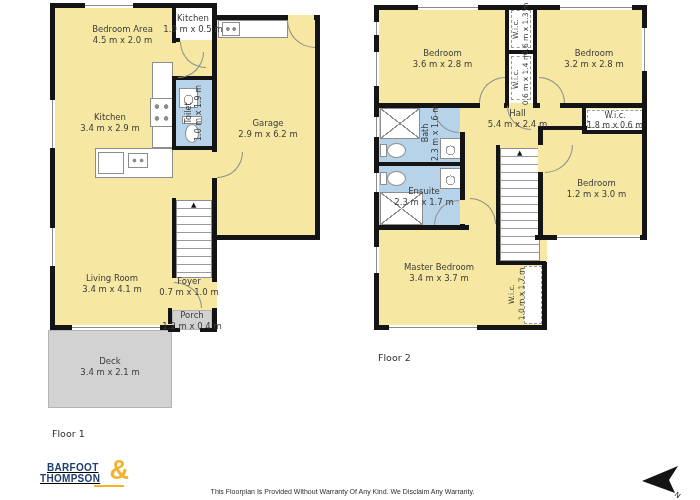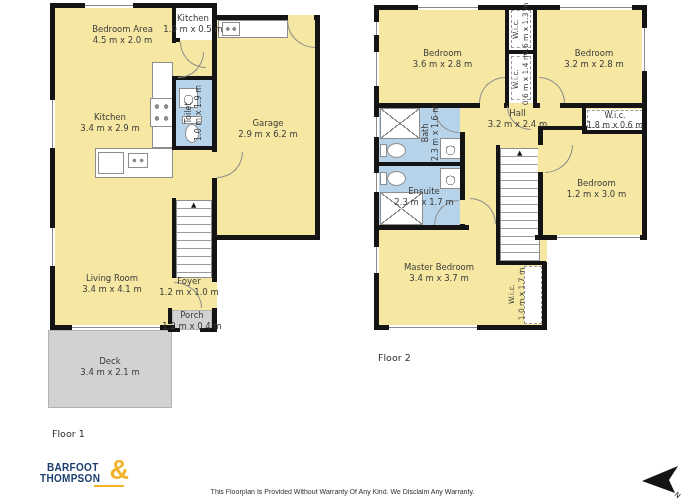--- a/index.html
+++ b/index.html
@@ -44,21 +44,21 @@
   .bowl{position:absolute;background:#fff;border:1px solid #8d8d8d;border-radius:50%;box-sizing:border-box;}
   
   .rlabel{position:absolute;text-align:center;color:#3b3b3b;font-size:8.5px;line-height:1.25;}
   .rlabel .nm{white-space:nowrap;}
   .rlabel .dm{white-space:nowrap;}
   .vlabel{position:absolute;display:flex;flex-direction:column;align-items:center;justify-content:center;
           transform:rotate(-90deg);color:#3b3b3b;font-size:8px;line-height:1.3;text-align:center;}
   .vlabel .nm,.vlabel .dm{white-space:nowrap;}
   .floortag{position:absolute;color:#2e2e2e;font-size:9.5px;}
   
-  .logo{position:absolute;left:40px;top:463px;width:84px;height:32px;}
+  .logo{position:absolute;left:40px;top:463px;width:84px;height:32px;text-decoration:underline;}
   .logo .l1{font-family:"Liberation Sans",sans-serif;font-weight:700;color:#1c3e70;font-size:10px;letter-spacing:.3px;line-height:1;padding-left:7px;}
   .logo .l2{font-family:"Liberation Sans",sans-serif;font-weight:700;color:#1c3e70;font-size:10px;letter-spacing:.3px;line-height:1;margin-top:1px;}
   .logo .amp{position:absolute;right:-5px;top:-6px;color:#f3b229;font-size:27px;font-weight:700;font-family:"Liberation Sans",sans-serif;line-height:1;}
   .logo .gold{position:absolute;right:0;top:22px;width:30px;height:2px;background:#f3b229;}
   .title{position:absolute;left:150px;top:463px;width:385px;text-align:center;
          font-family:"Liberation Sans",sans-serif;font-weight:700;font-size:17.5px;color:#22262d;letter-spacing:.2px;}
   .disclaimer{position:absolute;left:150px;top:488px;width:385px;text-align:center;
          font-family:"Liberation Sans",sans-serif;font-size:7px;color:#2e2e2e;}
   .north{position:absolute;left:638px;top:463px;width:48px;height:36px;}
 </style>
@@ -143,21 +143,21 @@
     <div class="rlabel" style="left:218px;top:118px;width:100px;">
       <div class="nm">Garage</div>
       <div class="dm">2.9 m x 6.2 m</div>
     </div>
     <div class="rlabel" style="left:62px;top:242px;width:100px;margin-top:31px;">
       <div class="nm">Living Room</div>
       <div class="dm">3.4 m x 4.1 m</div>
     </div>
     <div class="rlabel" style="left:158px;top:276px;width:62px;">
       <div class="nm">Foyer</div>
-      <div class="dm">1.2 m x 1.0 m</div>
+      <div class="dm">0.7 m x 1.0 m</div>
     </div>
     <div class="rlabel" style="left:160px;top:310px;width:64px;">
       <div class="nm">Porch</div>
       <div class="dm">1.2 m x 0.4 m</div>
     </div>
     <div class="rlabel" style="left:60px;top:356px;width:100px;">
       <div class="nm">Deck</div>
       <div class="dm">3.4 m x 2.1 m</div>
     </div>
     <div class="floortag" style="left:52px;top:428px;">Floor 1</div>
@@ -252,21 +252,21 @@
     <div class="rlabel" style="left:540px;top:48px;width:108px;">
       <div class="nm">Bedroom</div>
       <div class="dm">3.2 m x 2.8 m</div>
     </div>
     <div class="vlabel" style="left:403px;top:105px;width:56px;height:56px;">
       <div class="nm">Bath</div>
       <div class="dm">2.3 m x 1.6 m</div>
     </div>
     <div class="rlabel" style="left:460px;top:108px;width:115px;">
       <div class="nm">Hall</div>
-      <div class="dm">3.2 m x 2.4 m</div>
+      <div class="dm">5.4 m x 2.4 m</div>
     </div>
     <div class="rlabel" style="left:583px;top:111px;width:64px;font-size:8px;">
       <div class="nm">W.i.c.</div>
       <div class="dm">1.8 m x 0.6 m</div>
     </div>
     <div class="rlabel" style="left:545px;top:178px;width:103px;">
       <div class="nm">Bedroom</div>
       <div class="dm">1.2 m x 3.0 m</div>
     </div>
     <div class="rlabel" style="left:382px;top:186px;width:84px;">

